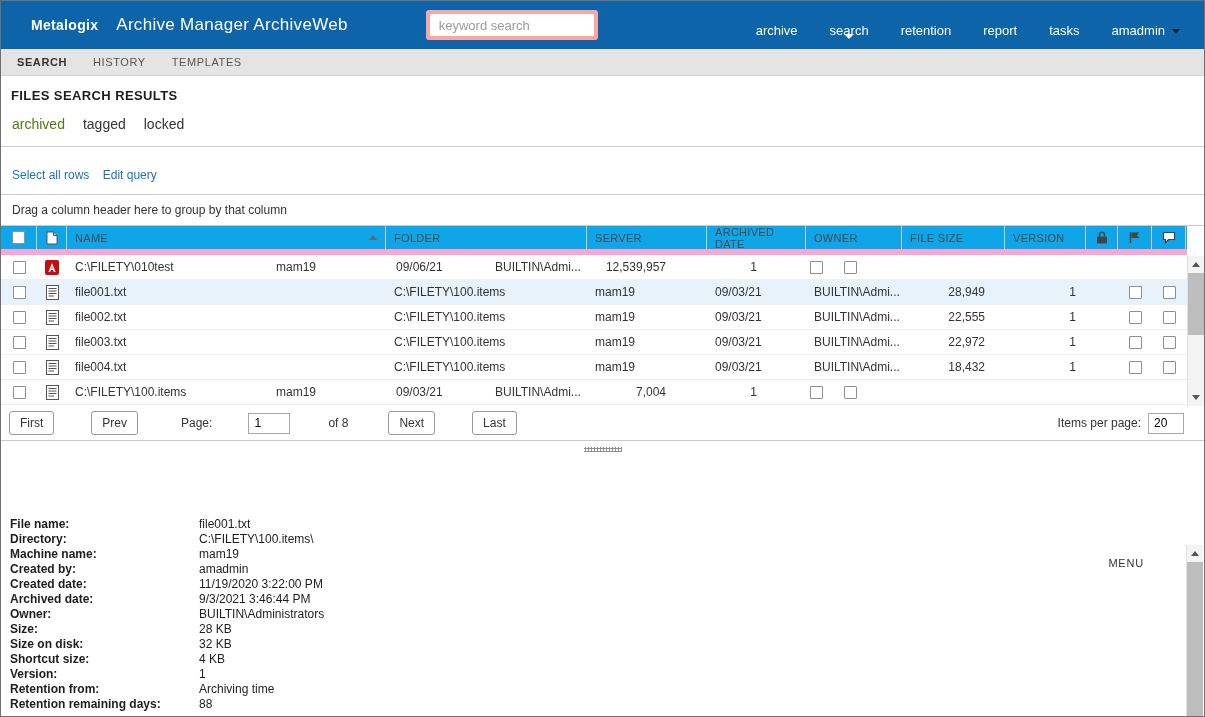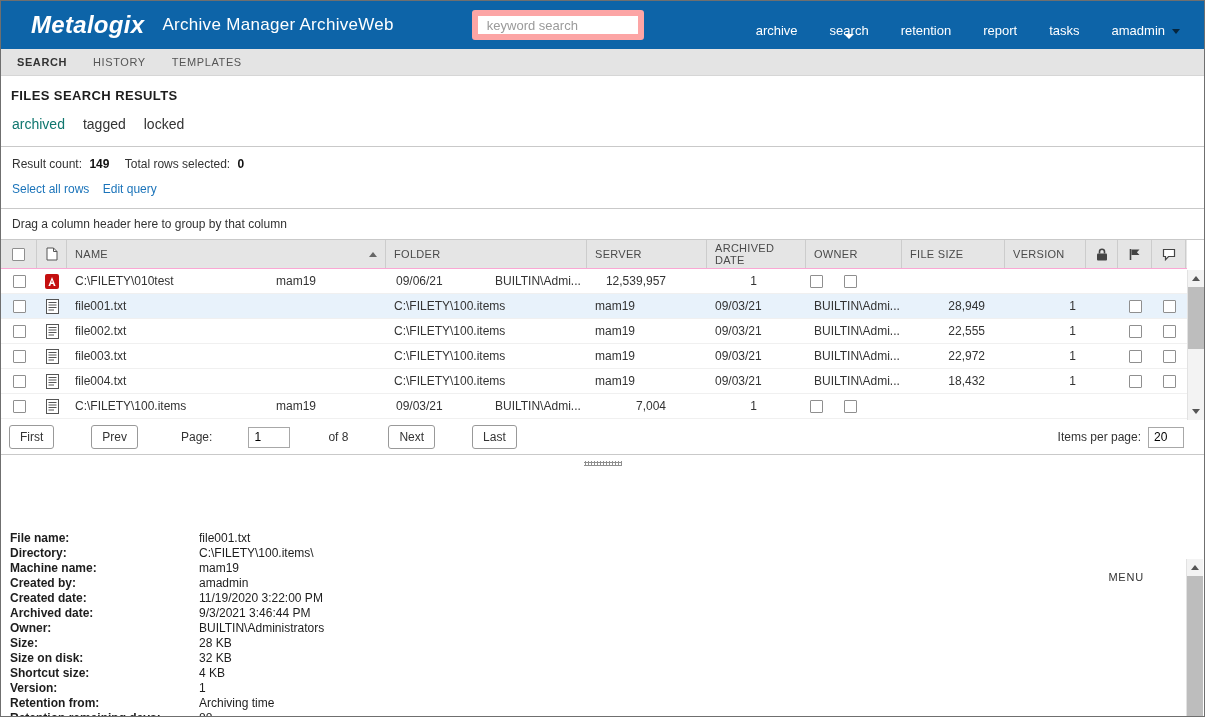--- a/index.html
+++ b/index.html
@@ -6,54 +6,54 @@
   html,body { width:1205px; height:717px; }
   body {
     font-family: "Liberation Sans", sans-serif;
     background:#fff;
     border:1px solid #6f6f6f;
     overflow:hidden;
     color:#333;
   }
   
   .topbar { height:48px; background:#0d64a8; display:flex; align-items:center; }
-  .logo { color:#fff; font-size:24px; font-weight:bold; margin-left:30px; letter-spacing:.3px;font-style:italic; }
+  .logo { color:#fff; font-size:14px; font-weight:bold; margin-left:30px; letter-spacing:.3px; }
   .app-title { color:#fff; font-size:17px; font-weight:400; margin-left:18px; letter-spacing:.3px; }
-  .kw-search { margin-left:78px; width:172px; height:30px; border:6px solid #fca5a5; border-radius:3px;
+  .kw-search { margin-left:78px; width:172px; height:30px; border:4px solid #fca5a5; border-radius:3px;
     padding:0 9px; font-size:13px; color:#333; font-family:"Liberation Sans",sans-serif; outline:none; }
   .kw-search::placeholder { color:#9a9a9a; }
   .topnav { margin-left:auto; display:flex; align-items:center; height:48px; margin-right:8px; }
   .nav-item { position:relative; color:#fff; font-size:13px; padding:0 16px; height:36px;
     line-height:48px; text-decoration:none; cursor:pointer; white-space:nowrap; }
   .nav-caret { position:absolute; left:50%; bottom:4px; margin-left:-5px; width:0; height:0;
     border-left:5px solid transparent; border-right:5px solid transparent; border-top:5px solid #fff; }
   .user-caret { display:inline-block; width:0; height:0; border-left:4px solid transparent;
     border-right:4px solid transparent; border-top:5px solid #06263e; margin-left:7px; vertical-align:middle; }
   
   .subnav { height:27px; background:#e4e4e4; display:flex; align-items:center; padding-left:16px;
     border-bottom:1px solid #d6d6d6; }
   .subnav a { font-size:11px; color:#555; letter-spacing:.6px; margin-right:26px; text-decoration:none; cursor:pointer; }
   .subnav a.active { color:#333; font-weight:bold; }
   
   .page-title { padding:12px 10px 6px; font-size:13px; font-weight:bold; color:#1d1d1d; letter-spacing:.4px; }
   .tabs { display:flex; gap:18px; padding:7px 11px 14px; border-bottom:1px solid #c9c9c9; font-size:14px; }
   .tab { color:#333; cursor:pointer; }
-  .tab.active { color:#0f766e; }
+  .tab.active { color:#4d7c0f; }
   
   .info-block { border-bottom:1px solid #c9c9c9; padding:10px 11px 12px; }
   .result-line { font-size:12px; color:#333; }
   .result-line b { margin-left:4px; color:#111; }
   .sep-gap { margin-left:12px; }
   .links-line { margin-top:11px; font-size:12px; }
   .links-line a { color:#1b74ba; text-decoration:none; margin-right:10px; cursor:pointer; }
   .group-hint { padding:8px 11px; font-size:12px; color:#333; border-bottom:1px solid #c9c9c9; }
   
   .grid { display:flex; }
   .grid-left { flex:1; }
-  .grid-header { display:flex; height:29px; border-bottom:1px solid #f9a8d4; background:#e5e5e5; }
+  .grid-header { display:flex; height:29px; border-bottom:6px solid #f9a8d4; background:#0ea5e9; }
   .hcell { display:flex; align-items:center; padding:0 8px; font-size:11px; color:#4a4a4a;
     border-right:1px solid #ccc; letter-spacing:.3px; cursor:pointer; }
   .grid-row { display:flex; height:25px; align-items:center; border-bottom:1px solid #f0f0f0; font-size:12px; cursor:pointer; }
   .grid-row.selected { background:#e8f2fb; }
   .cell { display:flex; align-items:center; padding:0 8px; height:100%; overflow:hidden; white-space:nowrap; }
   .col-check   { width:36px;  justify-content:center; padding:0; }
   .col-icon    { width:30px;  justify-content:center; padding:0; }
   .col-name    { width:319px; }
   .col-folder  { width:201px; }
   .col-server  { width:120px;text-align:right; }
@@ -128,26 +128,20 @@
 </div>
 
 <div class="page-title">FILES SEARCH RESULTS</div>
 <div class="tabs">
   <span class="tab active">archived</span>
   <span class="tab">tagged</span>
   <span class="tab">locked</span>
 </div>
 
 <div class="info-block">
-  <div class="result-line">
-    <span>Result count:</span>
-    <b>149</b>
-    <span class="sep-gap">Total rows selected:</span>
-    <b>0</b>
-  </div>
   <div class="links-line">
     <a>Select all rows</a>
     <a>Edit query</a>
   </div>
 </div>
 <div class="group-hint">Drag a column header here to group by that column</div>
 
 <div class="grid">
   <div class="grid-left">
     <div class="grid-header">

